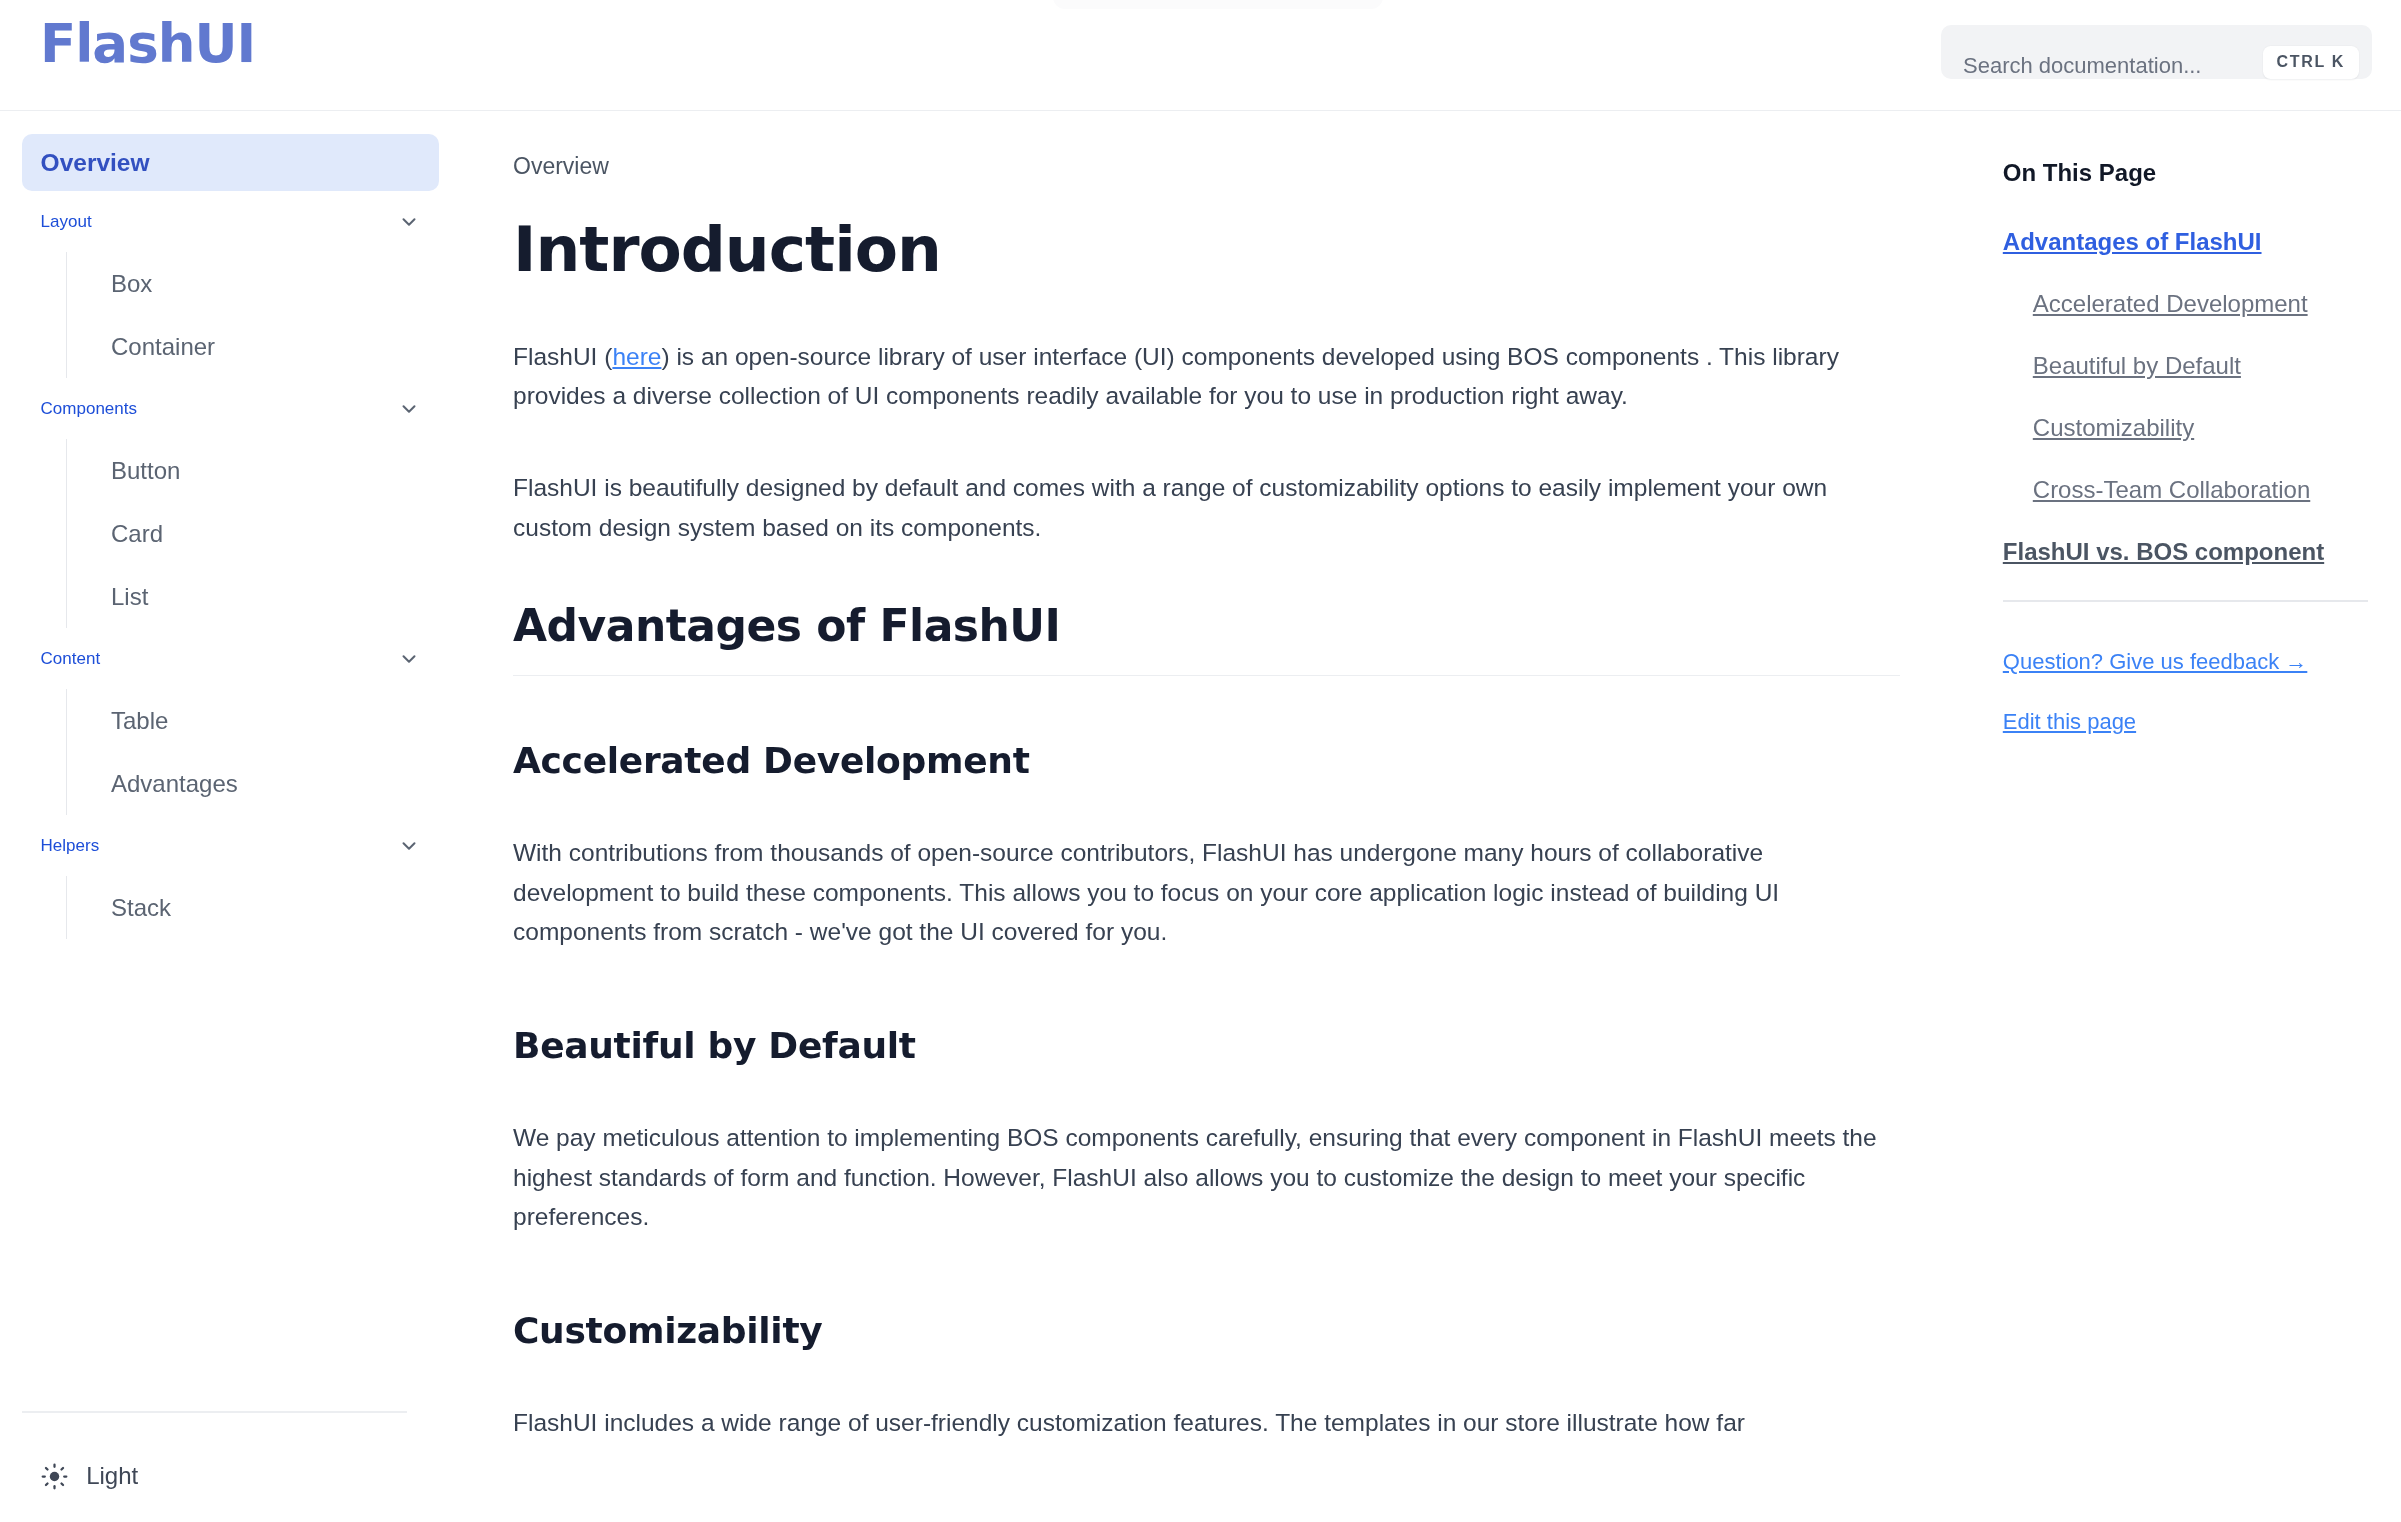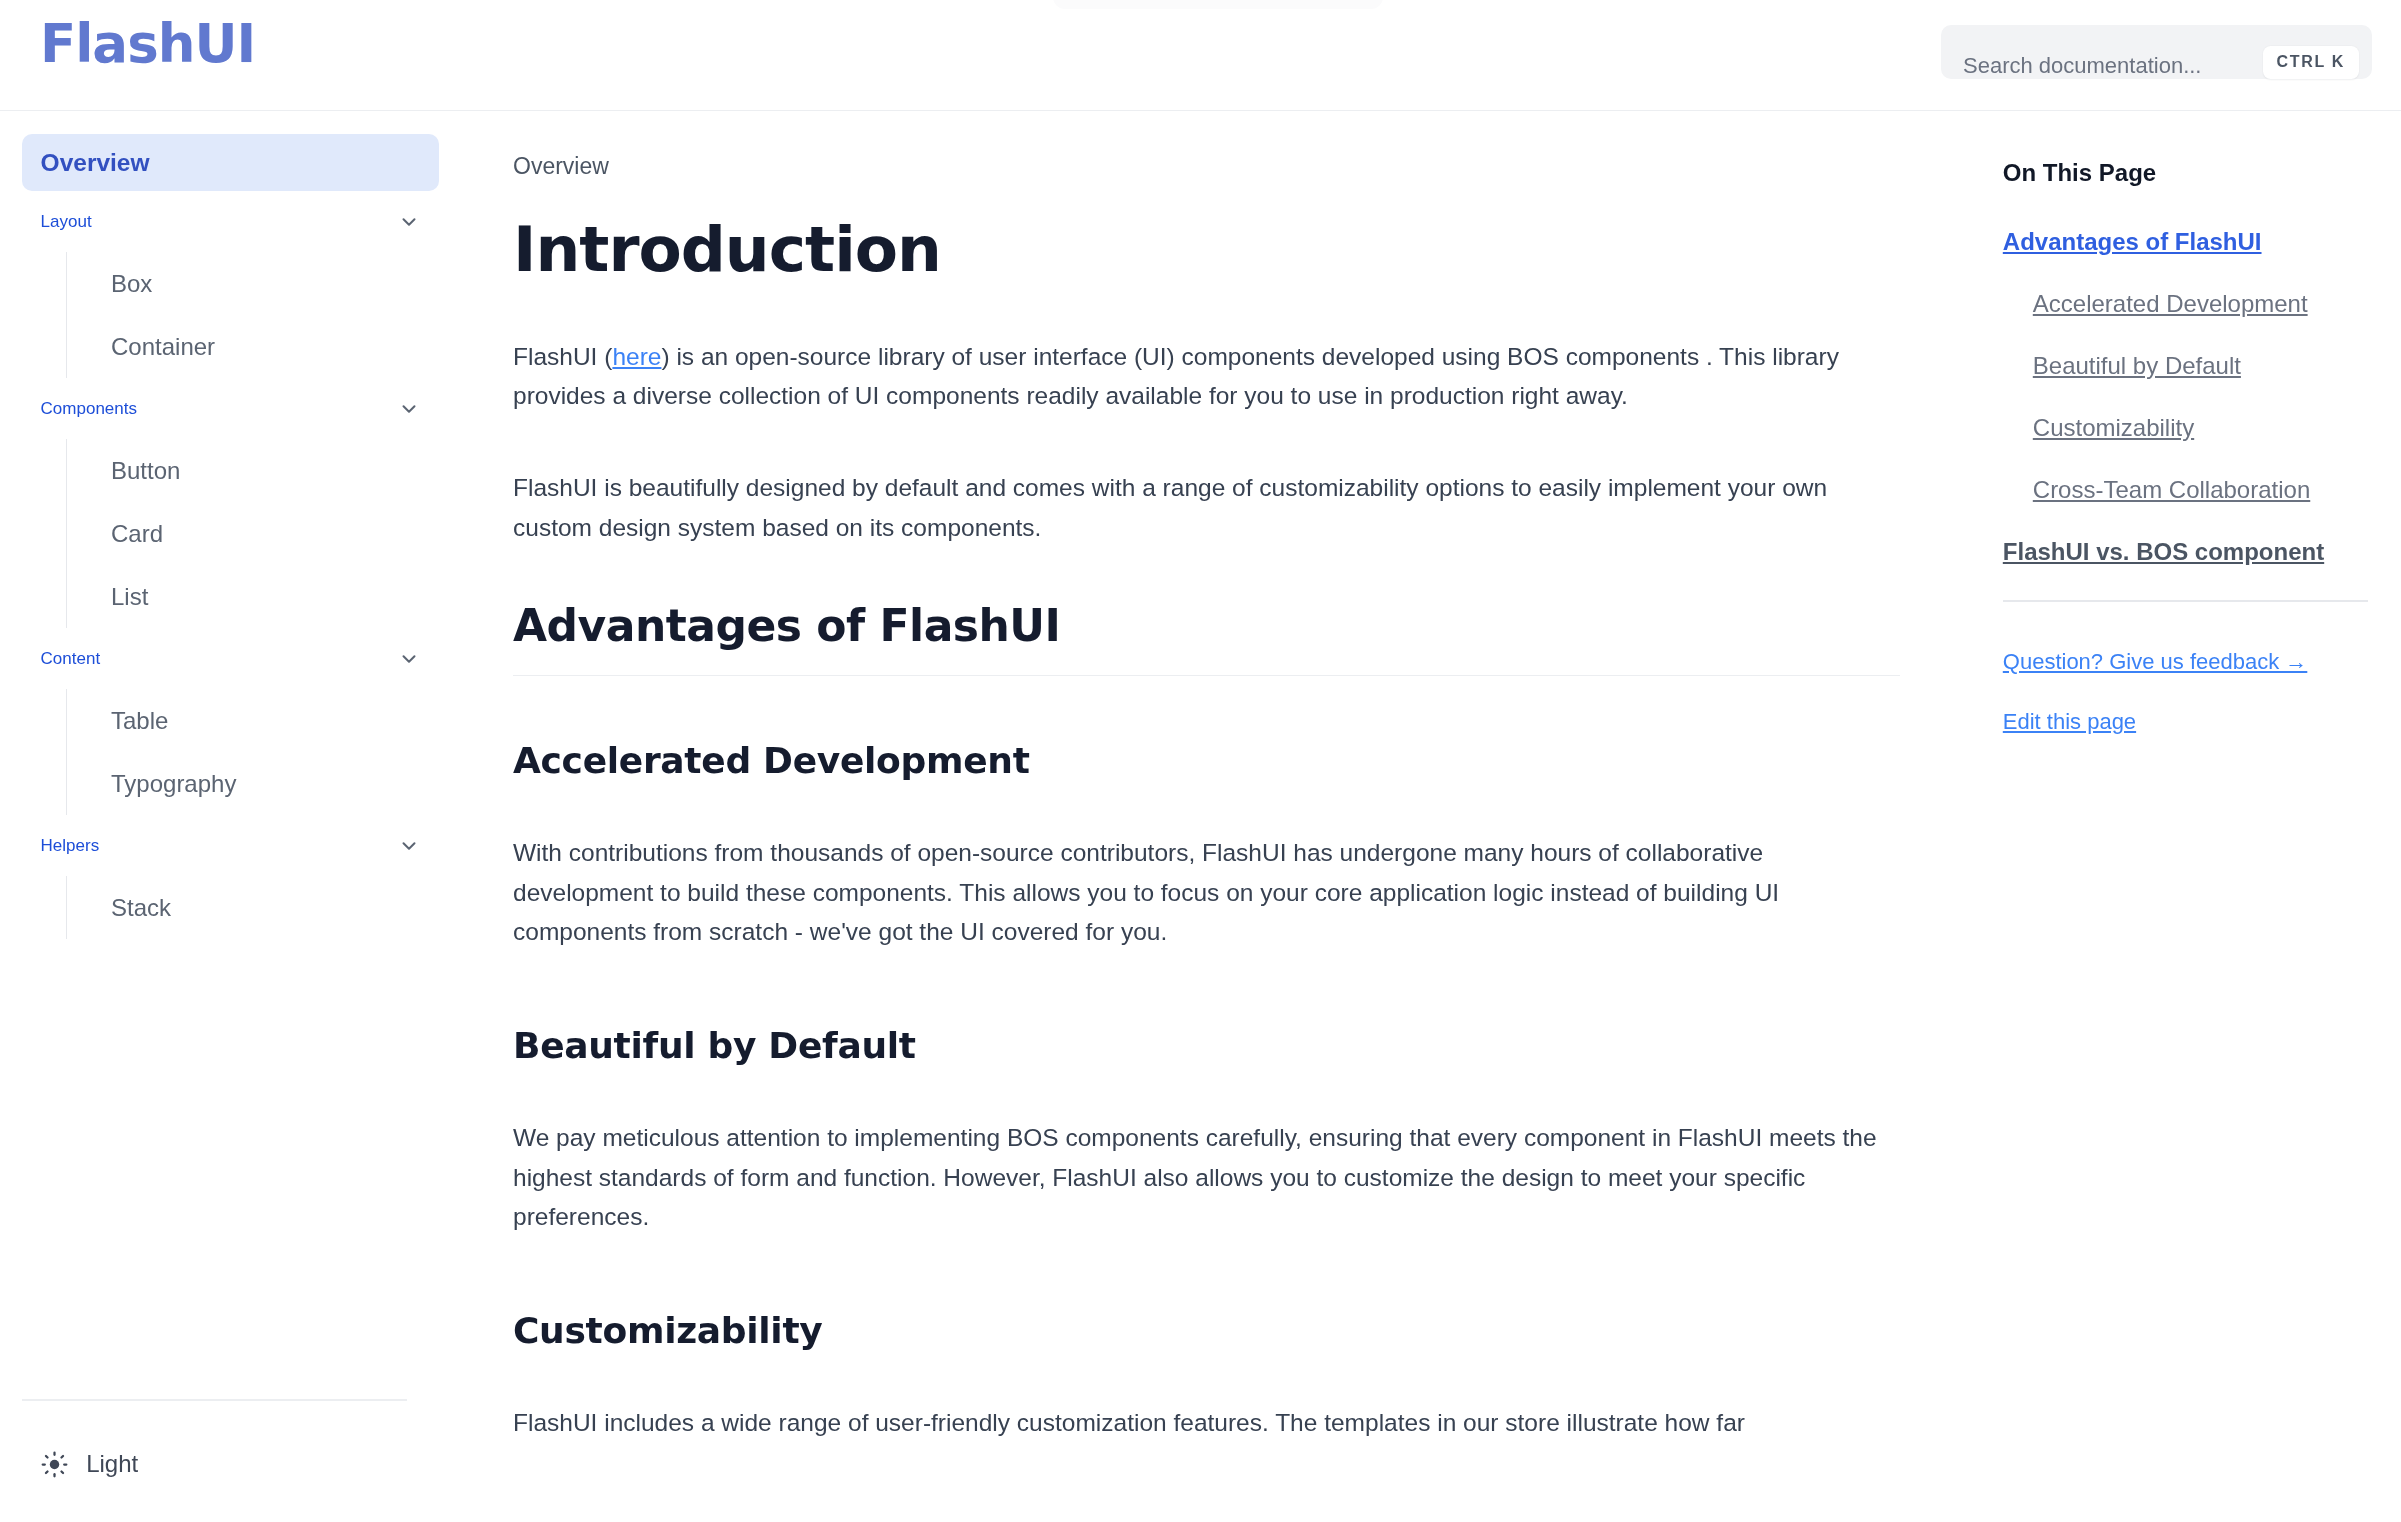--- a/index.html
+++ b/index.html
@@ -142,21 +142,21 @@
     align-items: center;
     padding-left: 44px;
     font-size: 24px;
     color: #5b6472;
     cursor: pointer;
   }
 
   .sidebar-footer {
     position: absolute;
     left: 22px;
-    bottom: 44px;
+    bottom: 32px;
     width: 385px;
   }
   .sidebar-divider {
     height: 1.7px;
     background: #eceef1;
     margin-bottom: 49px;
   }
   .theme-toggle {
     display: flex;
     align-items: center;
@@ -346,21 +346,21 @@
         <svg viewBox="0 0 24 24" fill="none" stroke="#5b6472" stroke-width="2.2" stroke-linecap="round" stroke-linejoin="round">
             <polyline points="6 9 12 15 18 9"></polyline>
           </svg>
       </span>
     </div>
     <div class="nav-children">
       <div class="nav-child">
         <span>Table</span>
       </div>
       <div class="nav-child">
-        <span>Typography</span>
+        <span>Advantages</span>
       </div>
     </div>
 
     <div class="nav-group">
       <span>Helpers</span>
       <span class="chev">
         <svg viewBox="0 0 24 24" fill="none" stroke="#5b6472" stroke-width="2.2" stroke-linecap="round" stroke-linejoin="round">
             <polyline points="6 9 12 15 18 9"></polyline>
           </svg>
       </span>

